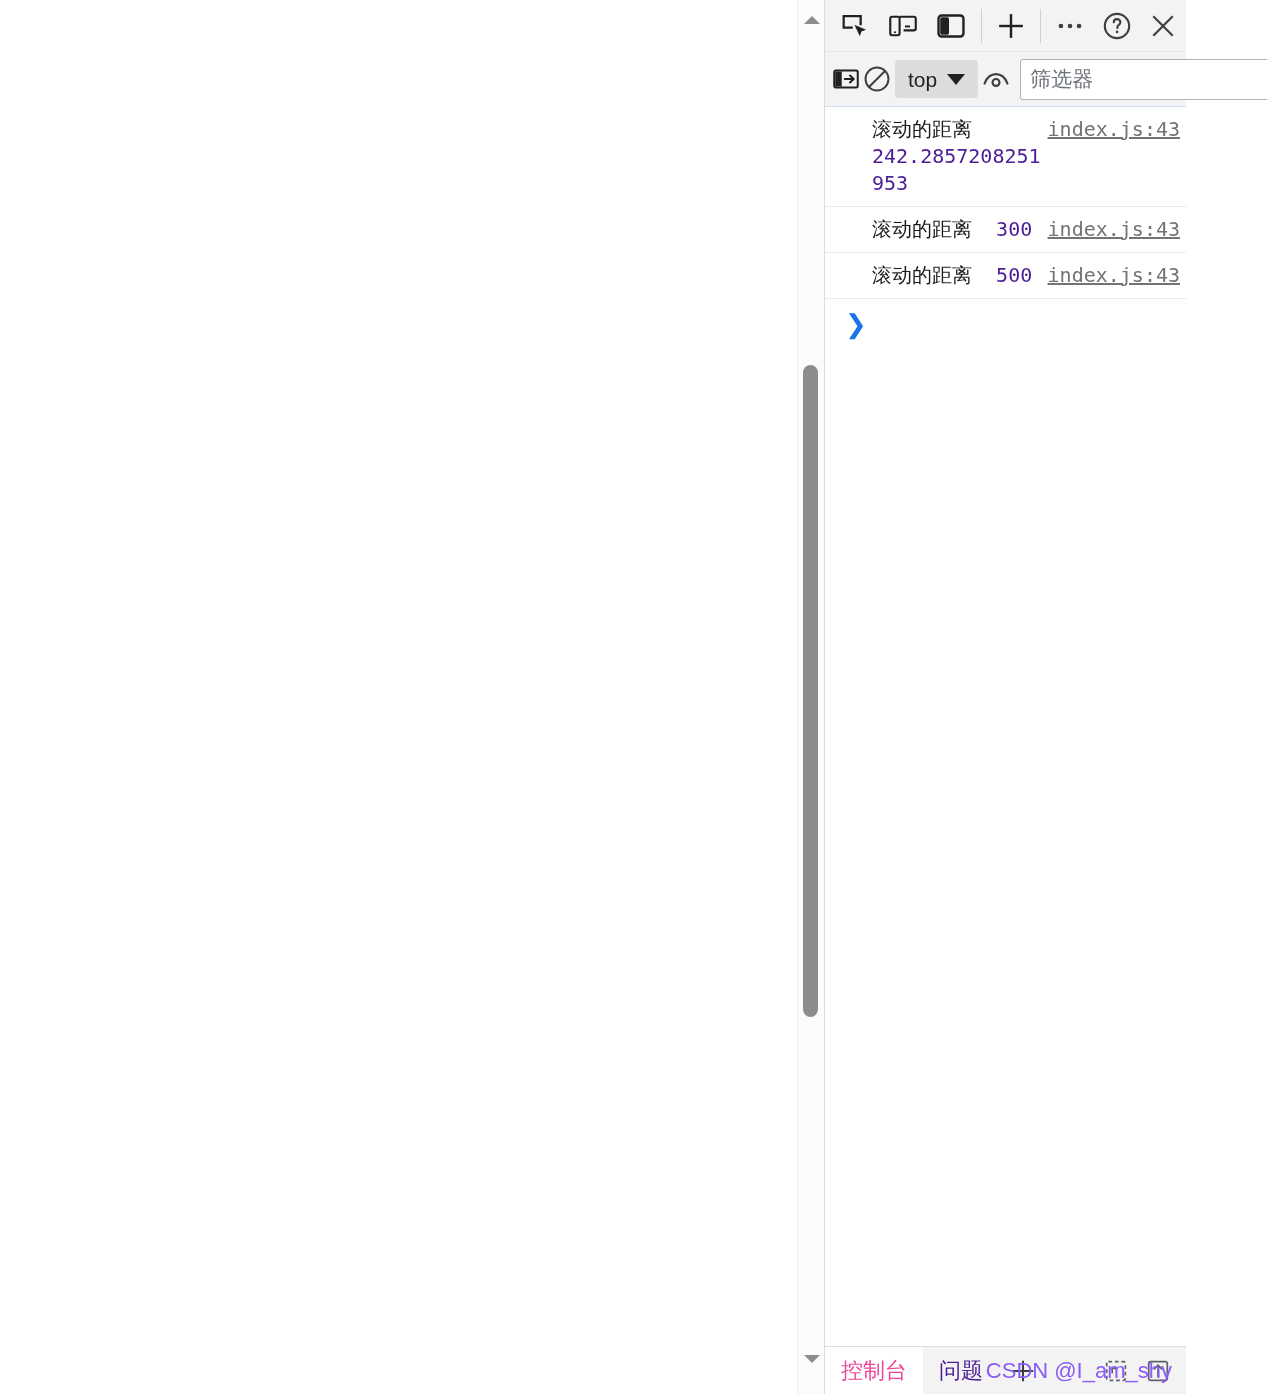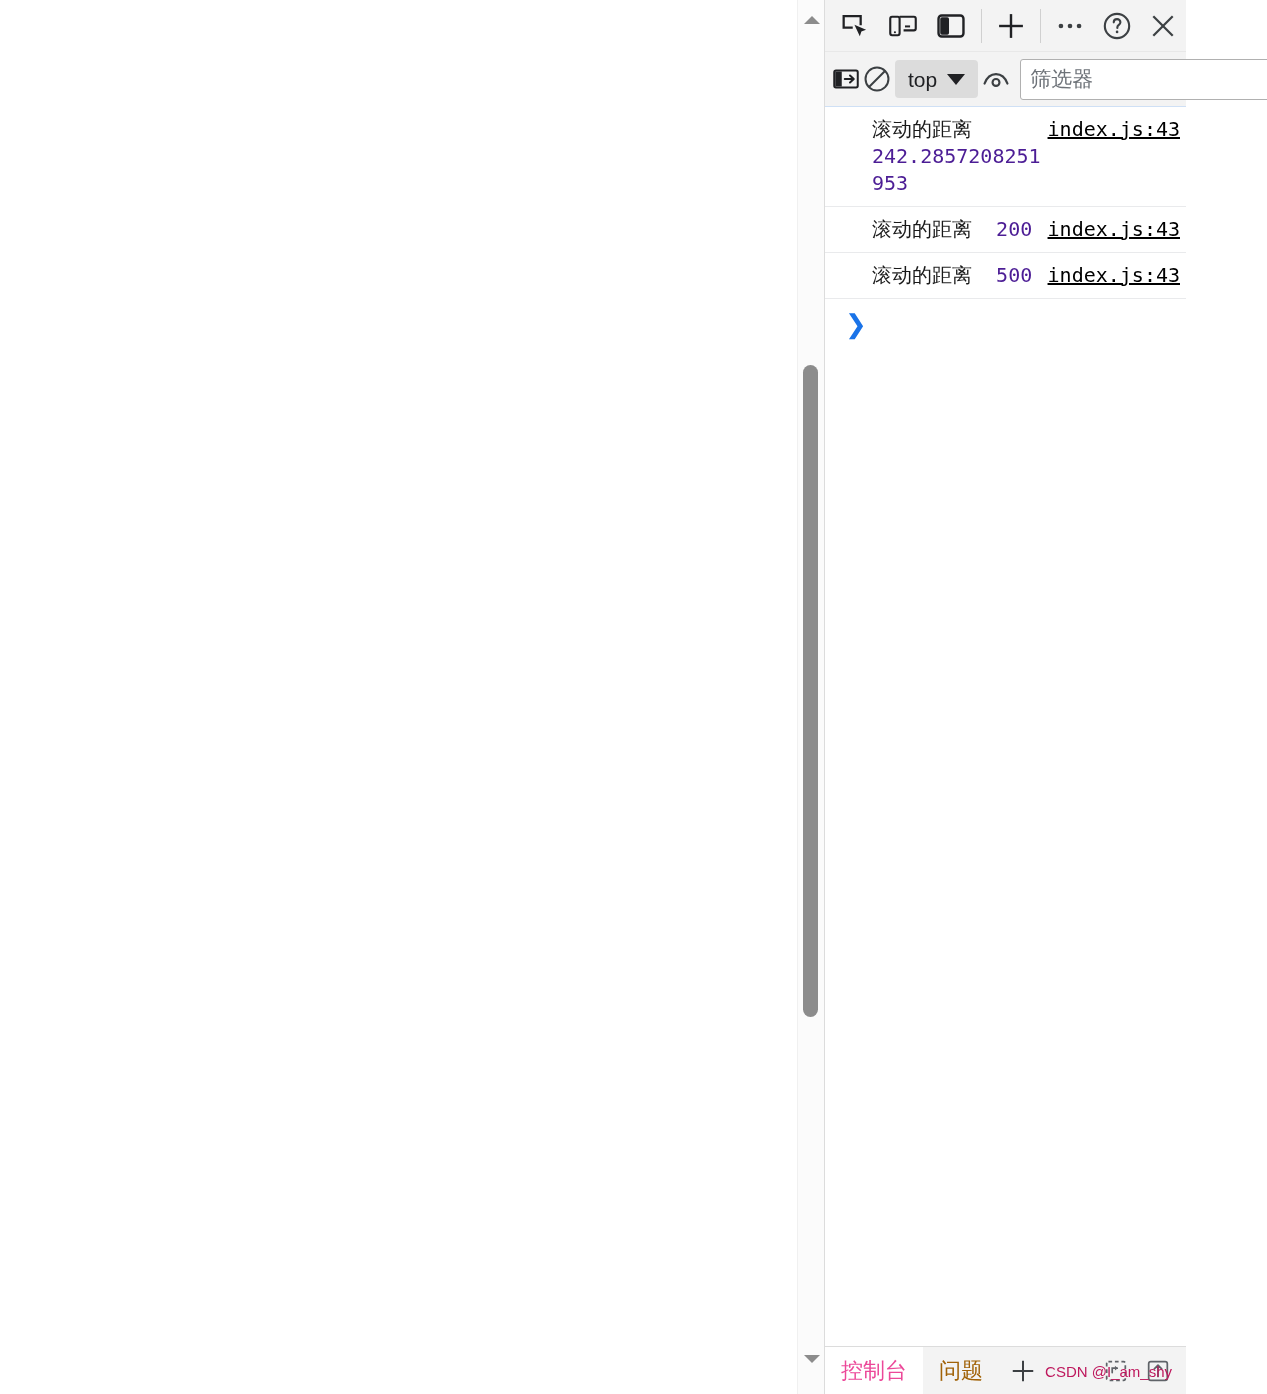--- a/index.html
+++ b/index.html
@@ -192,21 +192,21 @@
     word-break: break-all;
   }
   .log-text .num {
     color: #4c1d95;
     font-family: "DejaVu Sans Mono", "Liberation Mono", monospace;
   }
   .log-src {
     font-family: "DejaVu Sans Mono", "Liberation Mono", monospace;
     font-size: 20px;
     line-height: 27px;
-    color: #000000;
+    color: #737373;
     text-decoration: underline;
     white-space: nowrap;
     padding-left: 6px;
     flex: 0 0 auto;
   }
   .prompt-row {
     display: flex;
     align-items: flex-start;
     padding: 12px 14px 12px 20px;
   }
@@ -228,21 +228,21 @@
     align-items: stretch;
     box-sizing: border-box;
     position: relative;
   }
   .bt-tab {
     display: flex;
     align-items: center;
     padding: 0 16px;
     font-size: 22px;
     font-family: "Liberation Sans", sans-serif;
-    color: #a16207;
+    color: #4c1d95;
     background: transparent;
     border: none;
   }
   .bt-tab.active {
     color: #ec4899;
     background: #ffffff;
   }
   .bt-plus {
     display: flex;
     align-items: center;
@@ -258,22 +258,22 @@
   }
   .bt-ibtn {
     width: 40px; height: 40px;
     display: flex; align-items: center; justify-content: center;
   }
   .watermark {
     position: absolute;
     right: 14px;
     top: 50%;
     transform: translateY(-50%);
-    font-size: 15px;
-    color: #be185d;
+    font-size: 22px;
+    color: #8b5cf6;
     font-family: "Liberation Sans", sans-serif;
     white-space: nowrap;
     pointer-events: none;
   }
   .icon { display: block; }
 </style>
 </head>
 <body>
 
 <div id="root">
@@ -393,21 +393,21 @@
         <div class="log-text">
           <span>滚动的距离</span><br>
           <span class="num">242.2857208251953</span>
         </div>
         <div class="log-src">index.js:43</div>
       </div>
 
       <div class="log-row">
         <div class="log-text">
           <span>滚动的距离</span>&nbsp;
-          <span class="num">200</span>
+          <span class="num">300</span>
         </div>
         <div class="log-src">index.js:43</div>
       </div>
 
       <div class="log-row">
         <div class="log-text">
           <span>滚动的距离</span>&nbsp;
           <span class="num">500</span>
         </div>
         <div class="log-src">index.js:43</div>

